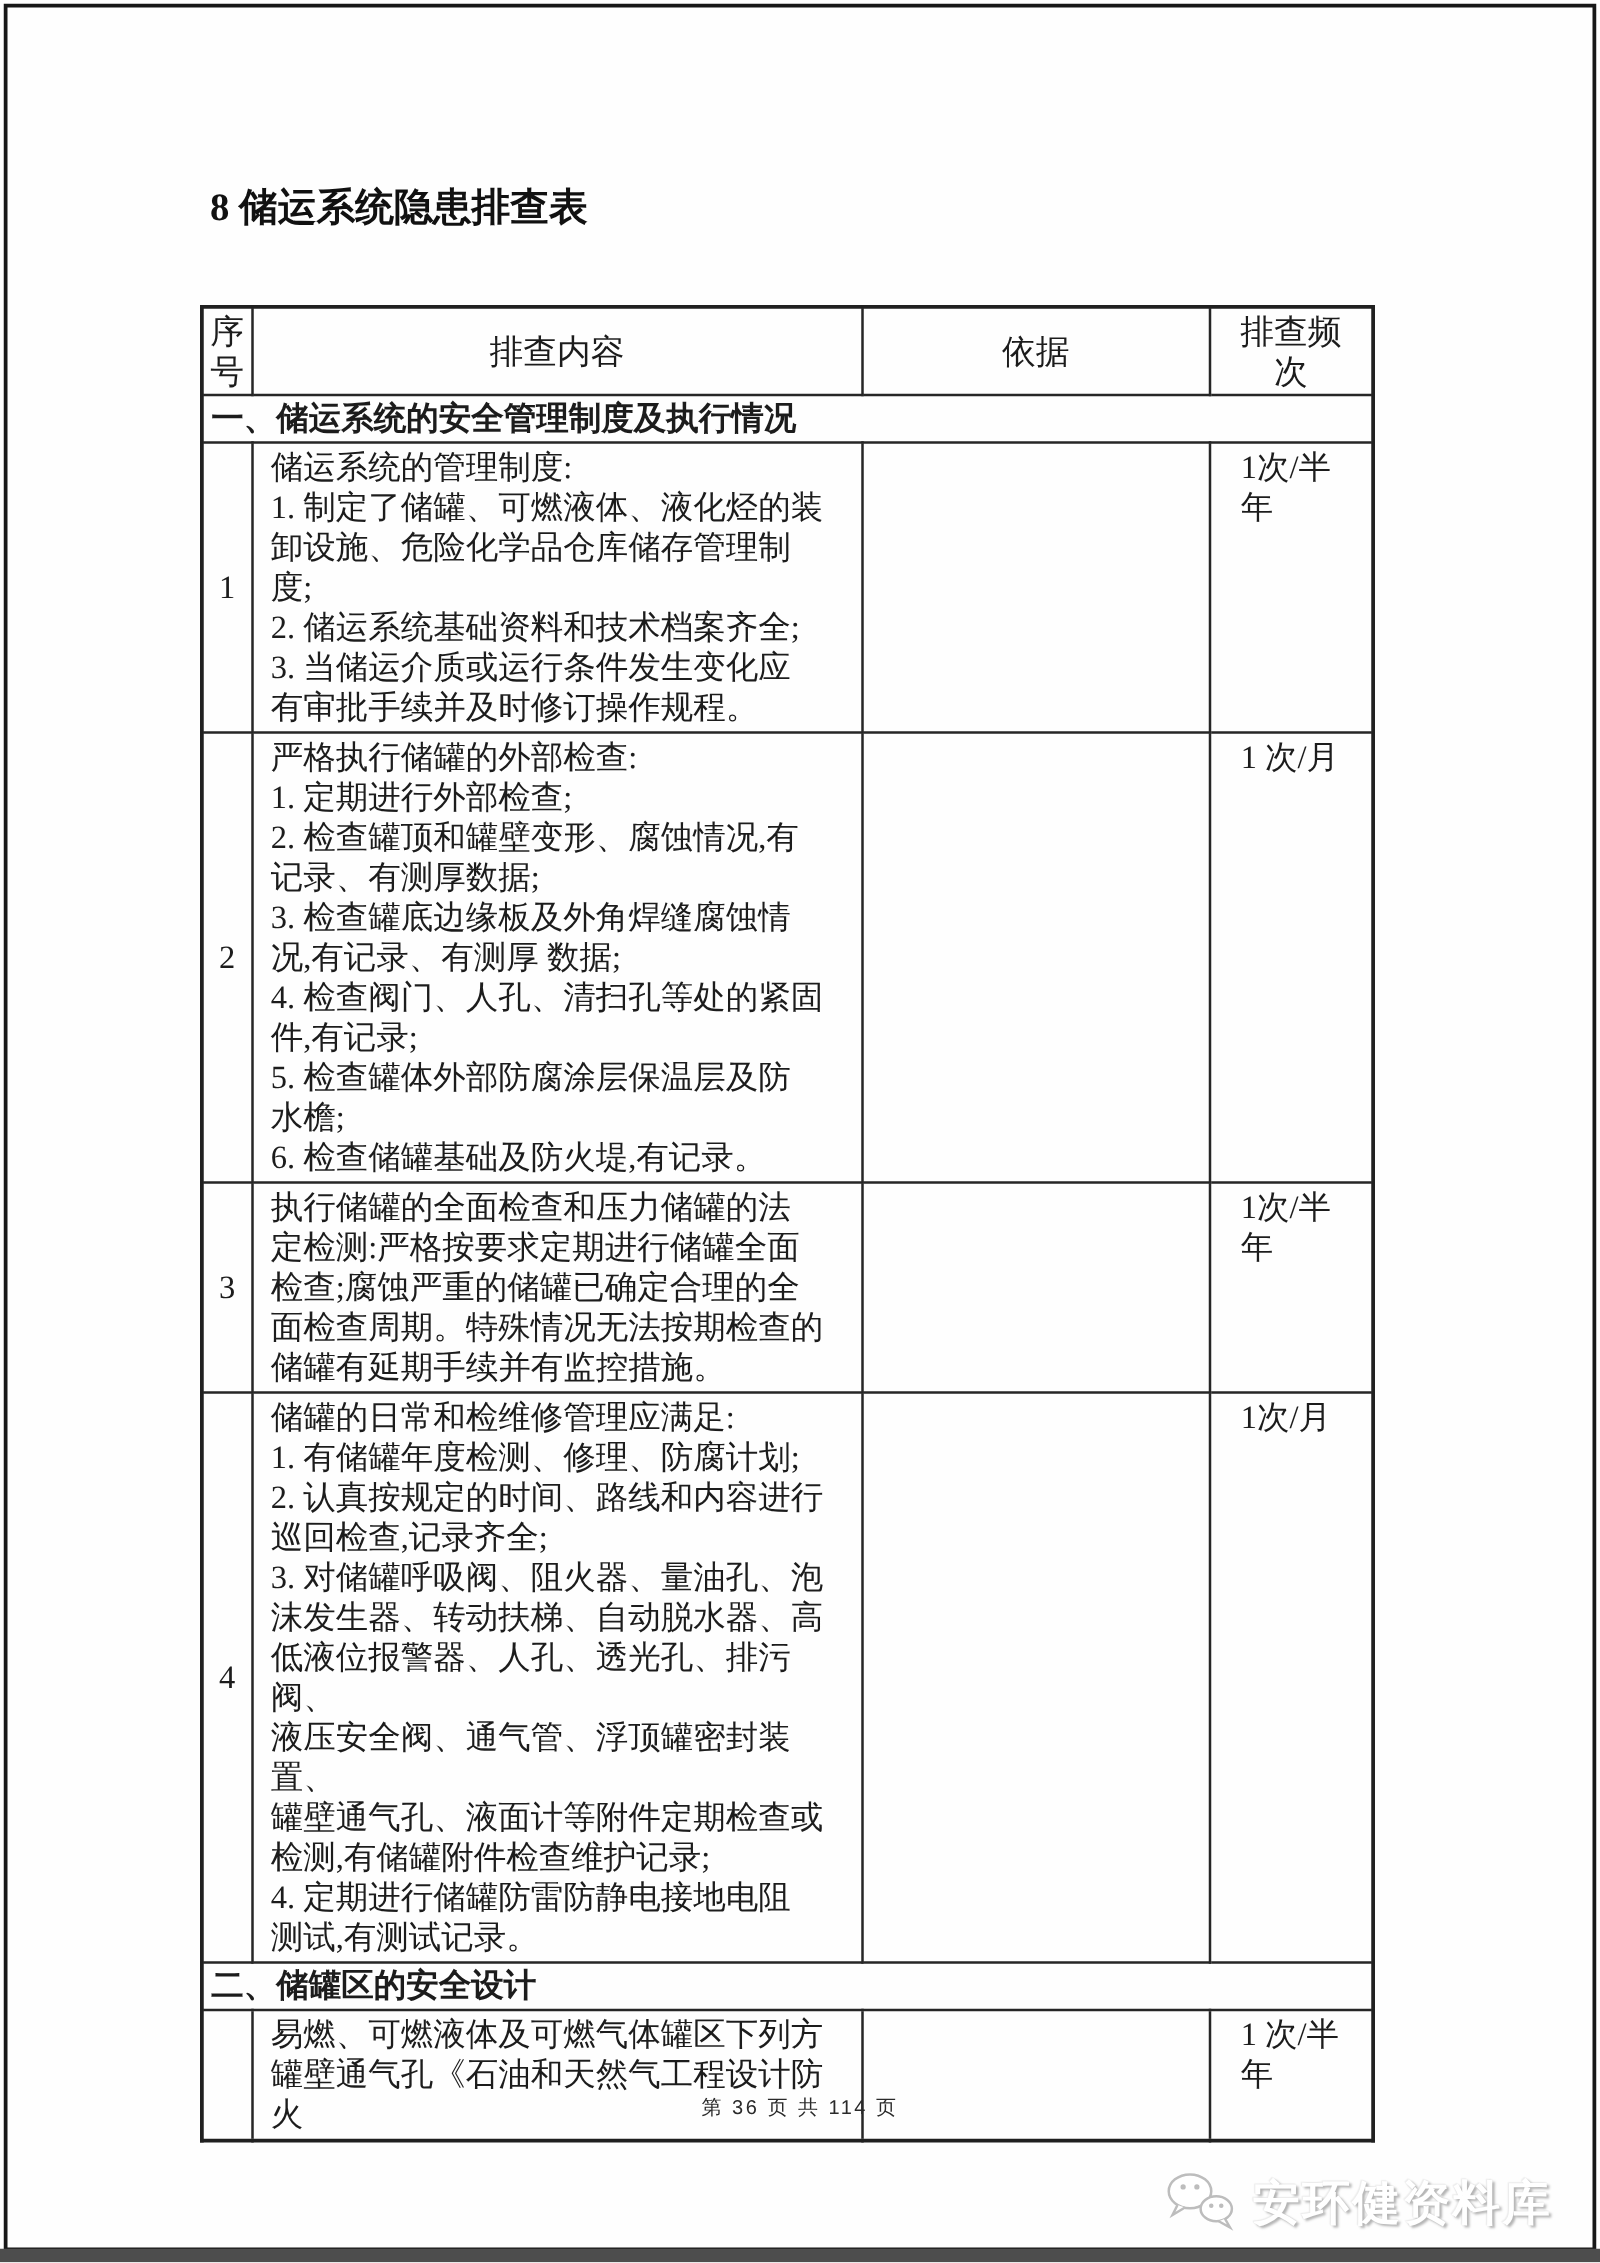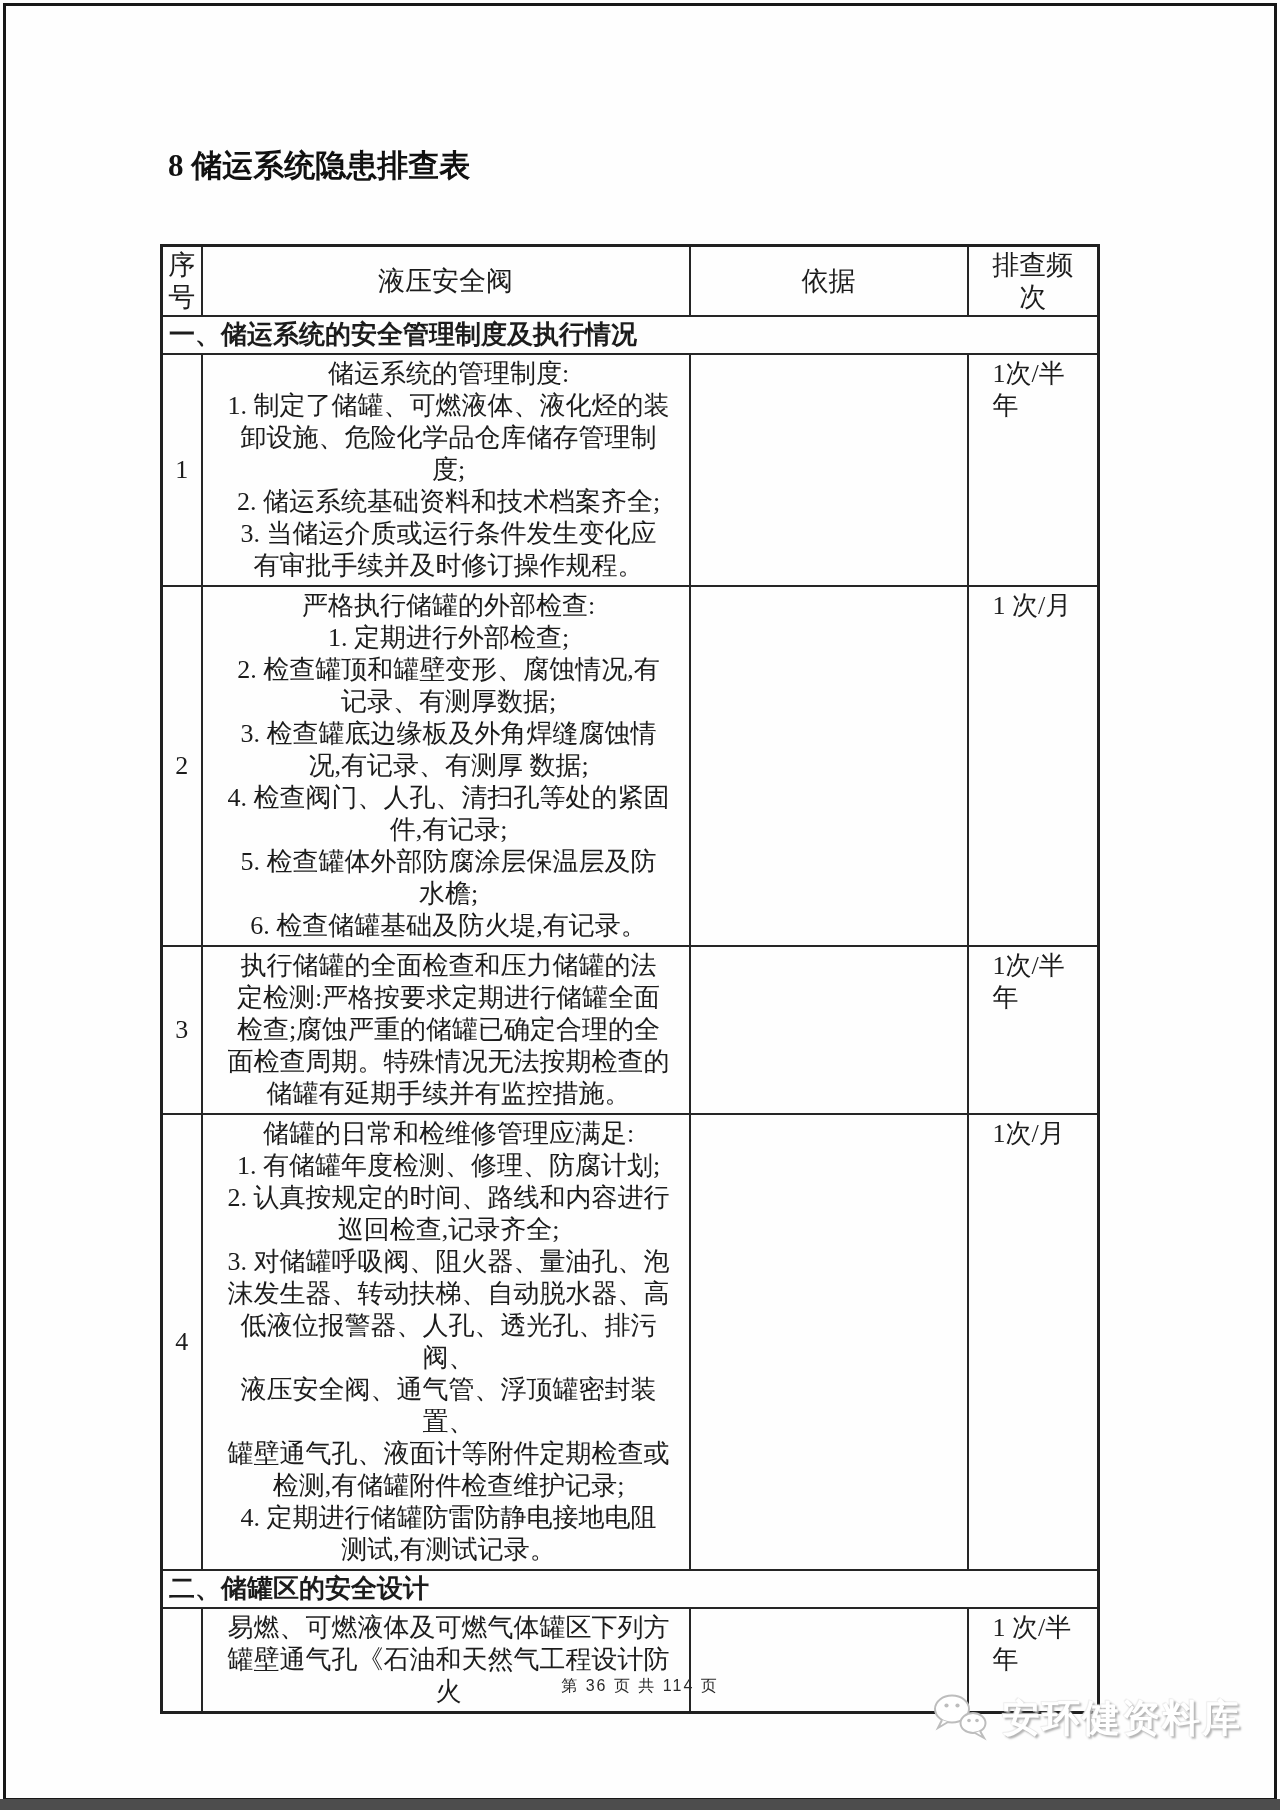--- a/index.html
+++ b/index.html
@@ -61,21 +61,20 @@
   }
   .pre { white-space: pre-line; }
   td.num {
     text-align: center;
     vertical-align: middle;
     font-size: 25px;
   }
   td.content-cell {
     vertical-align: top;
     padding: 3px 8px 3px 14px;
-    text-align: center;
   }
   td.basis-cell { vertical-align: top; }
   td.freq-cell {
     vertical-align: top;
     padding: 3px 4px 3px 24px;
   }
   td.section-cell {
     font-weight: bold;
     font-size: 27px;
     line-height: 34px;
@@ -87,21 +86,21 @@
     top: 1676px;
     text-align: center;
     font-family: "Liberation Sans", sans-serif;
     font-size: 16px;
     letter-spacing: 2px;
     color: #2a2a2a;
   }
   .watermark {
     position: absolute;
     right: 38px;
-    top: 1692px;
+    top: 1736px;
     display: flex;
     align-items: center;
     gap: 10px;
     justify-content: space-between;
   }
   .watermark-text {
     font-family: "Liberation Sans", sans-serif;
     font-size: 38px;
     font-weight: bold;
     letter-spacing: 2px;
@@ -124,21 +123,21 @@
       <colgroup>
         <col style="width:40px">
         <col style="width:488px">
         <col style="width:278px">
         <col style="width:131px">
       </colgroup>
       <thead>
         <tr>
           <th class="pre">序
 号</th>
-          <th>液压安全阀</th>
+          <th>排查内容</th>
           <th>依据</th>
           <th class="pre">排查频
 次</th>
         </tr>
       </thead>
       <tbody>
         <tr>
           <td class="section-cell" colspan="4">一、储运系统的安全管理制度及执行情况</td>
         </tr>
         <tr>

